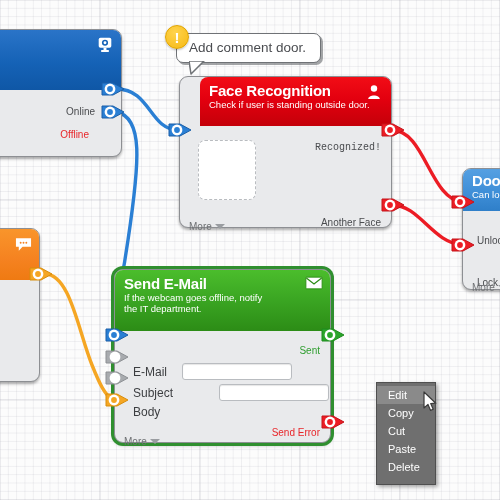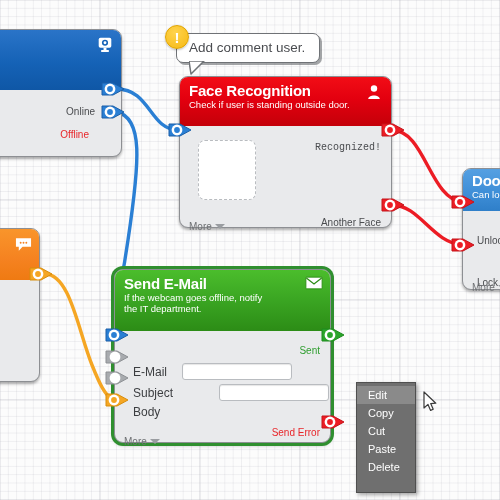--- a/index.html
+++ b/index.html
@@ -78,24 +78,24 @@
   .warnbadge{
     position:absolute;left:-12px;top:-9px;width:22px;height:22px;border-radius:50%;
     background:radial-gradient(circle at 40% 30%,#ffd34d,#f6b913);
     border:1px solid #e0a400;color:#fff;font-size:15px;font-weight:bold;
     display:flex;align-items:center;justify-content:center;line-height:1;
     box-shadow:0 1px 2px rgba(0,0,0,.25);
   }
 
   
   #ctxmenu{
-    position:absolute;left:356px;top:382px;width:58px;
+    position:absolute;left:376px;top:382px;width:58px;
     background:#6f6f6f;border:1px solid #4f4f4f;
     box-shadow:2px 2px 4px rgba(0,0,0,.35);
-    padding:3px 0 16px 0;
+    padding:3px 0 8px 0;
   }
   #ctxmenu .mi{
     font-size:11px;color:#ffffff;padding:2.5px 0 2.5px 11px;line-height:13px;
   }
   #ctxmenu .mi.hl{background:#8a8a8a;}
   #cursor{position:absolute;left:423px;top:391px;width:15px;height:21px;}
 </style>
 </head>
 <body>
 
@@ -171,30 +171,30 @@
   <div class="port" style="left:28px;top:265px;">
     <svg viewBox="0 0 26 18" width="26" height="18">
       <path d="M2,3 h11 l11,6 l-11,6 h-11 z" fill="#f5a623" stroke="#d88d0c" stroke-width="1"></path>
       <circle cx="10" cy="9" r="5.4" fill="#fff"></circle>
         <circle cx="10" cy="9" r="2.9" fill="#f5a623"></circle>
     </svg>
   </div>
 
   <div id="comment">
     <div class="bubble">
-      <span>Add comment user.</span>
+      <span>Add comment door.</span>
       <svg class="tail" viewBox="0 0 16 14">
         <path d="M0,0 L15,0 L2,13 Z" fill="#fff" stroke="#6f7276" stroke-width="1.5" stroke-linejoin="round"></path>
       </svg>
       <div class="warnbadge">!</div>
     </div>
   </div>
 
   <div class="node" id="node-face" style="left:179px;top:76px;width:211px;height:150px;">
-    <div class="hdr" style="background:linear-gradient(to bottom,#f20d16 0%,#e3000f 45%,#c40009 100%);height:38px;">
+    <div class="hdr" style="background:linear-gradient(to bottom,#f20d16 0%,#e3000f 45%,#c40009 100%);height:38px;margin-left:20px;">
       <div class="title">Face Recognition</div>
       <div class="sub">Check if user is standing outside door.</div>
       <span class="ic" style="top:7px;">
         <svg viewBox="0 0 18 18" width="16" height="16">
           <circle cx="9" cy="5" r="3.6" fill="#fff"></circle>
           <path d="M2.5,17 C2.5,11.6 15.5,11.6 15.5,17 Z" fill="#fff"></path>
         </svg>
       </span>
     </div>
     <div class="body" style="height:110px;">

